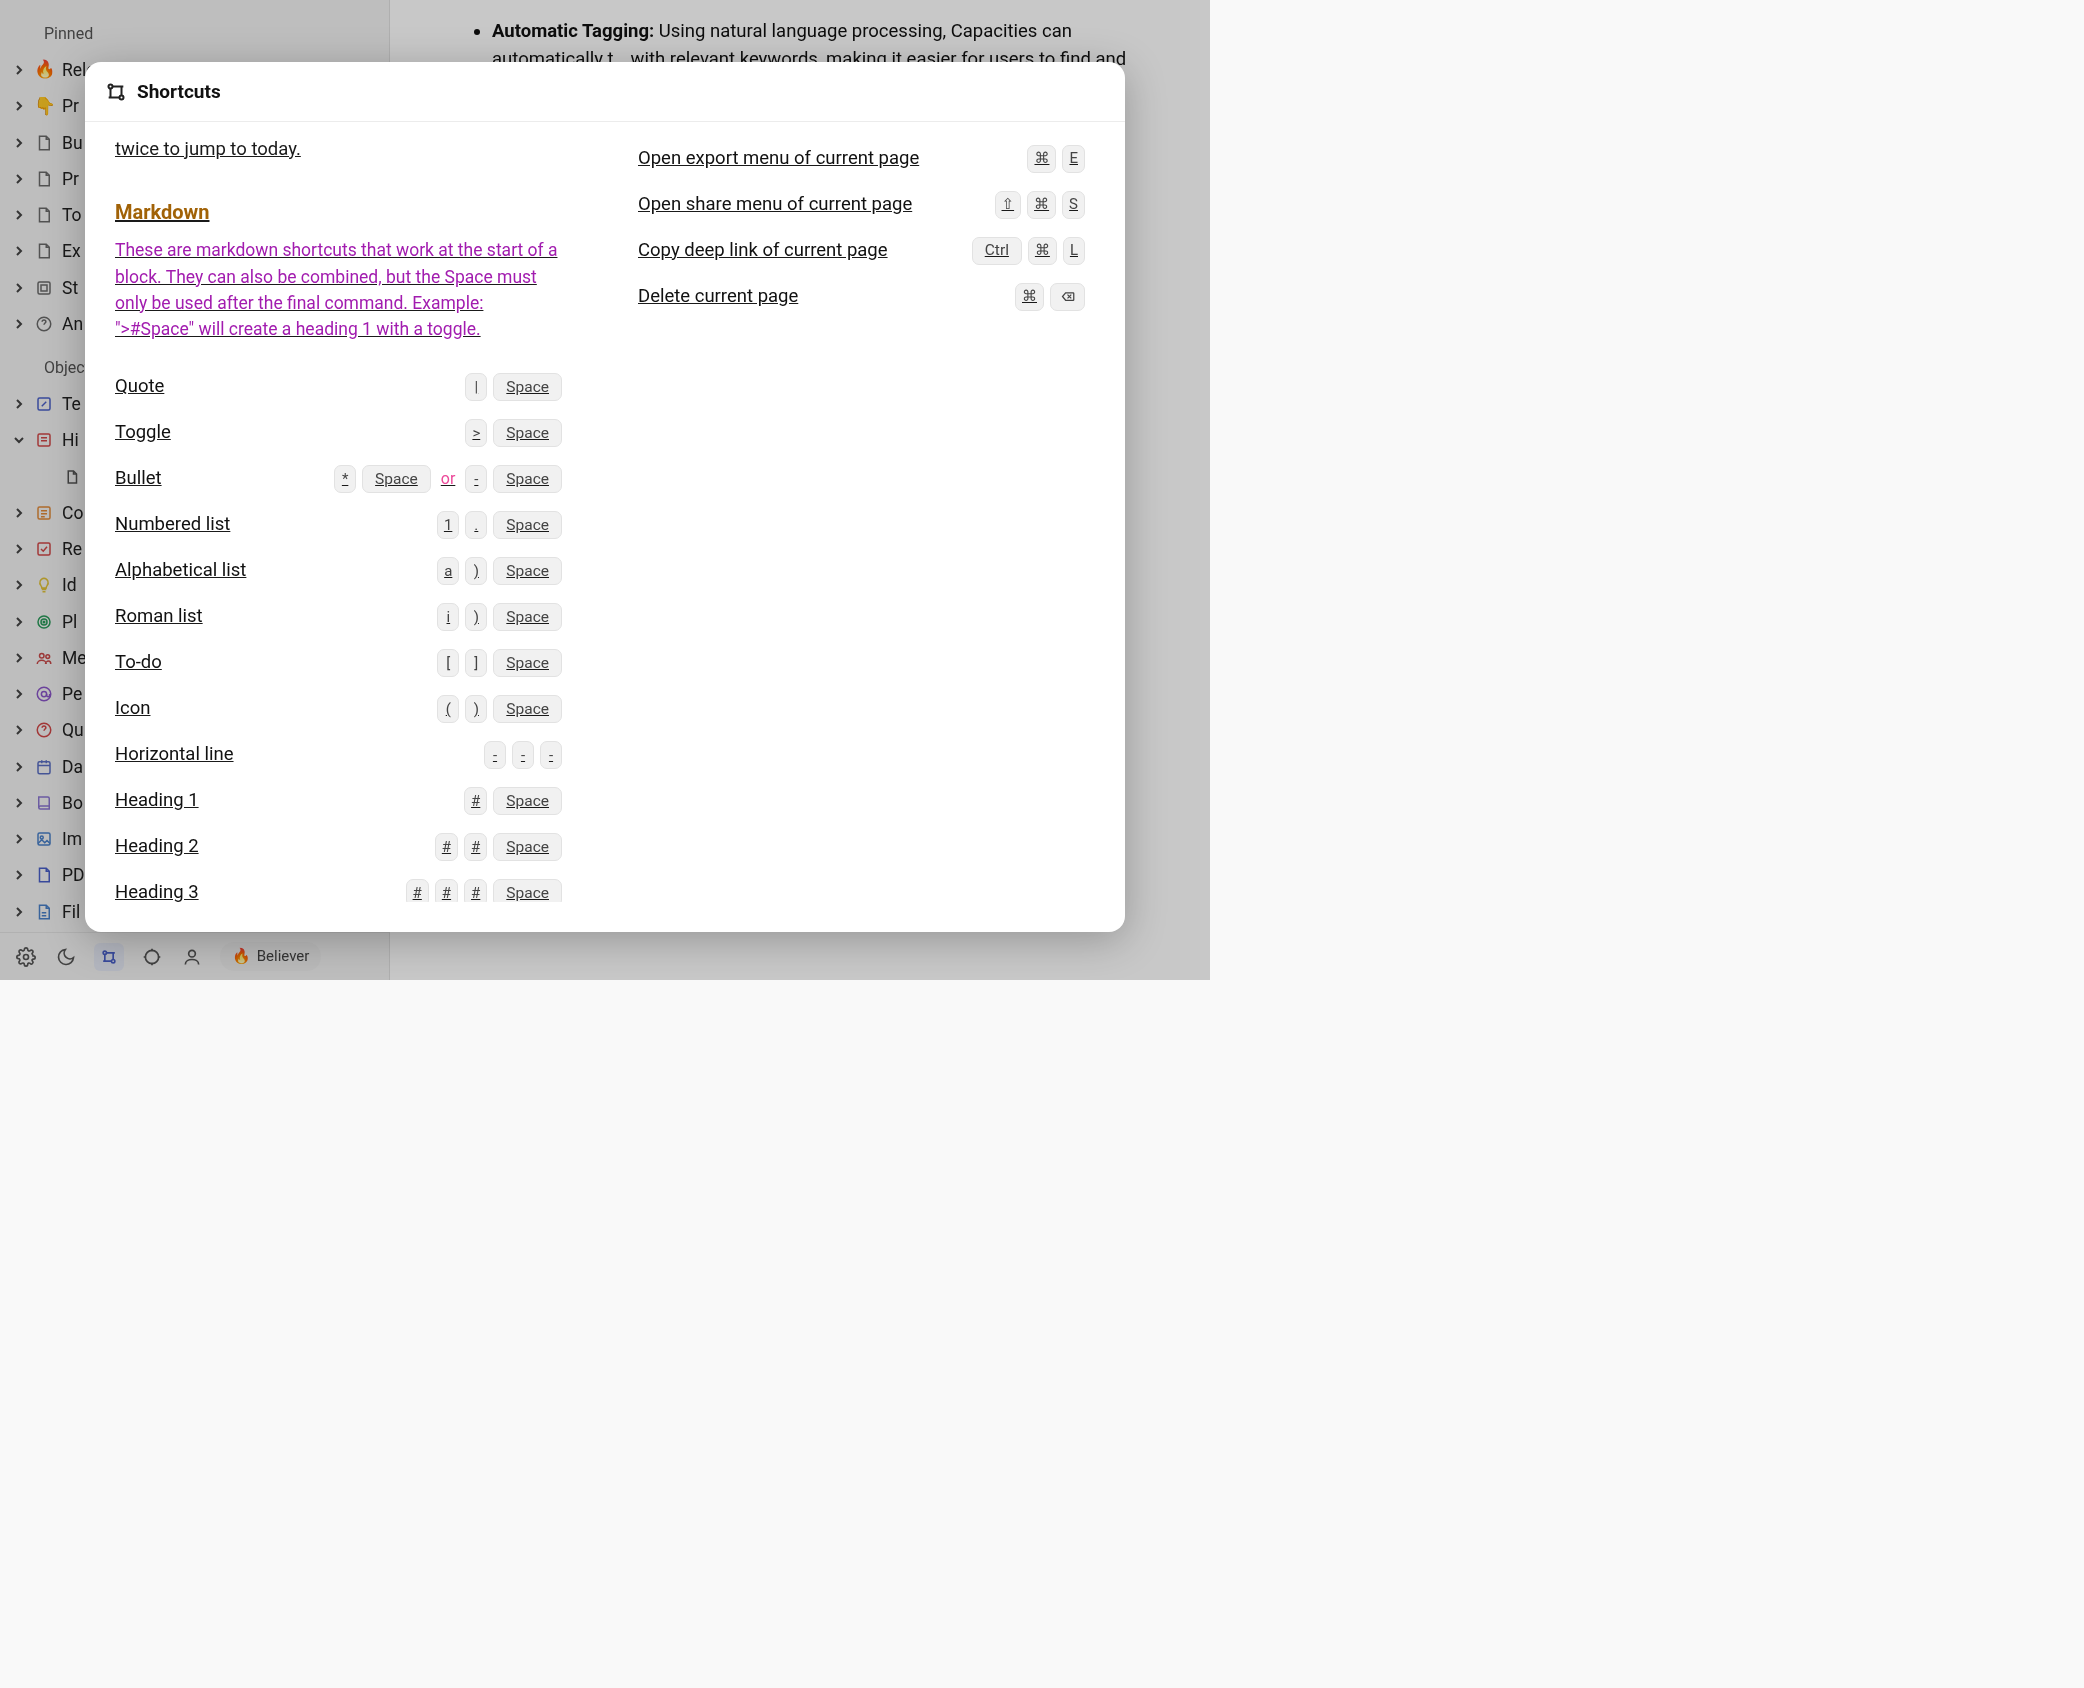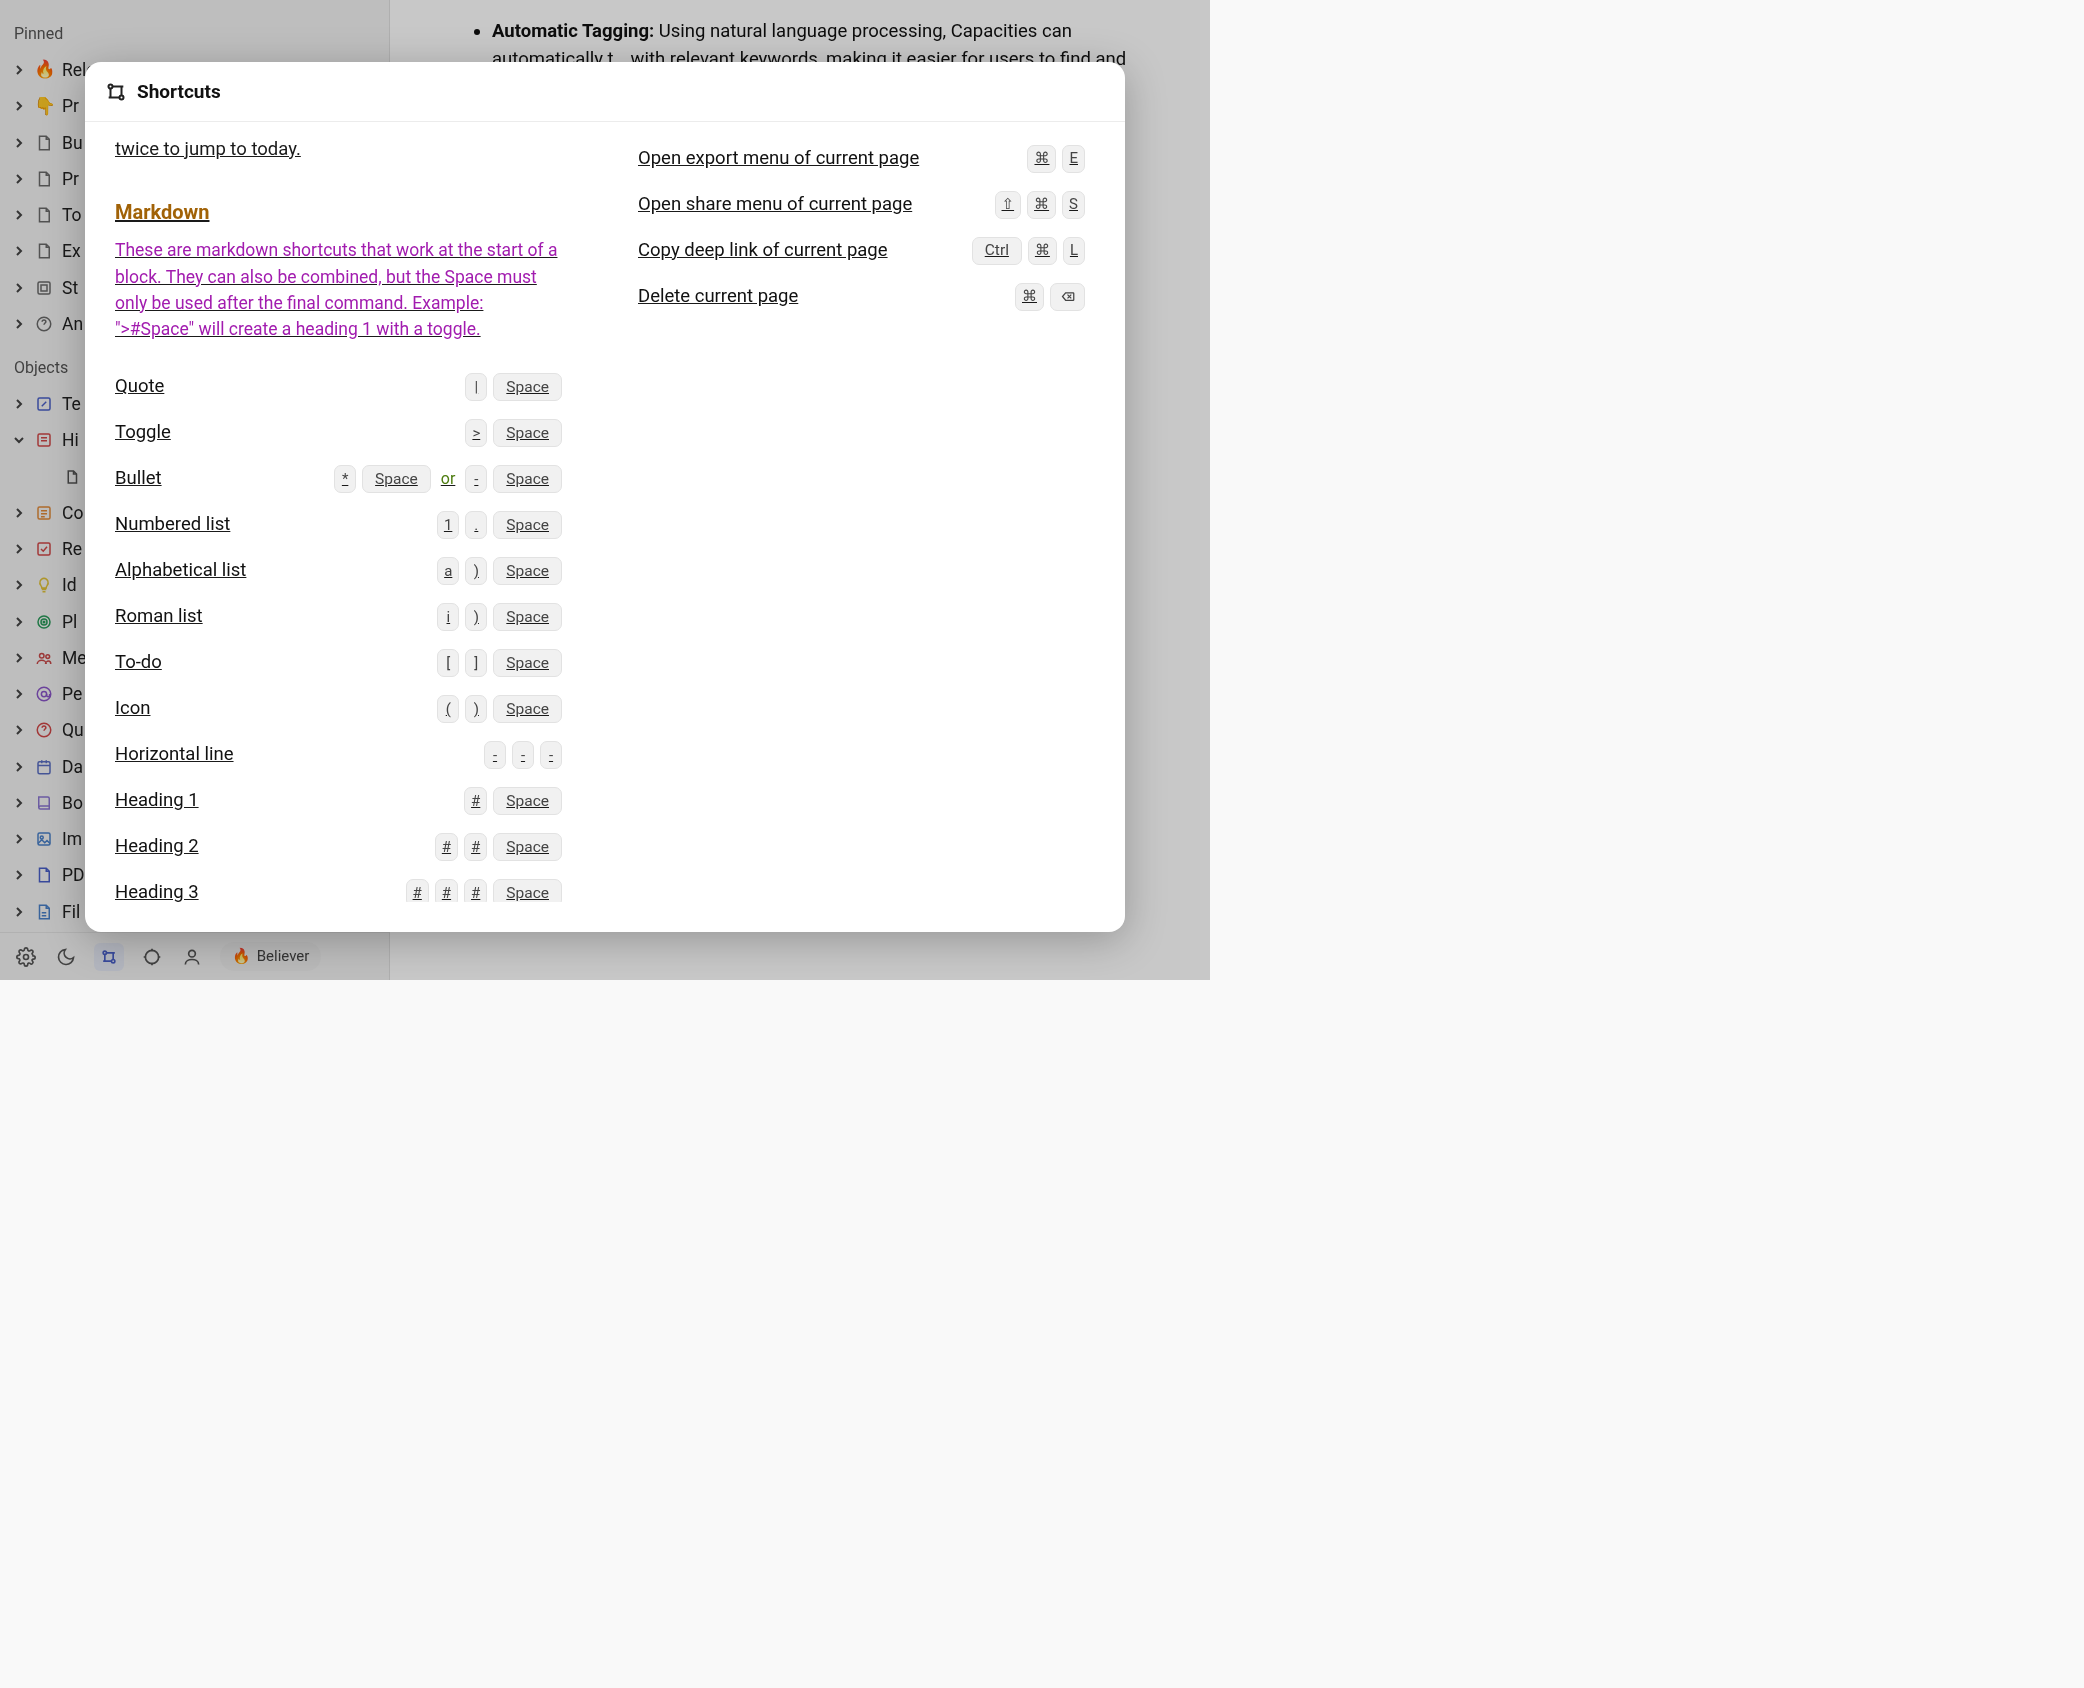--- a/index.html
+++ b/index.html
@@ -29,20 +29,21 @@
     display: flex;
     flex-direction: column;
     padding-top: 18px;
     position: relative;
   }
   .sidebar-scroll { flex: 1; overflow: hidden; }
   .section-label {
     font-size: 16px;
     color: #555;
     padding: 4px 14px 6px;
+    margin-left: 30px;
   }
   .tree-row {
     display: flex;
     align-items: center;
     gap: 8px;
     padding: 5px 8px 5px 12px;
     font-size: 17.5px;
     color: #222;
     white-space: nowrap;
     overflow: hidden;
@@ -147,21 +148,21 @@
     margin-bottom:22px;
   }
   .shortcut-row {
     display:flex; align-items:center; justify-content:space-between;
     padding:9px 0;
     gap:12px;
     text-align:center;
   }
   .shortcut-label { font-size:18.5px; color:#111; }
   .keys { display:flex; align-items:center; gap:6px; flex-wrap:nowrap; }
-  .or-text { color:#4d7c0f; font-size:16px; margin:0 4px; }
+  .or-text { color:#ec4899; font-size:16px; margin:0 4px; }
   .key {
     background:#f1f1f1;
     border:1px solid #e2e2e2;
     border-radius:7px;
     min-width:24px;
     height:28px;
     padding:0 9px;
     display:inline-flex; align-items:center; justify-content:center;
     font-size:15.5px; color:#444;
     line-height:1;

